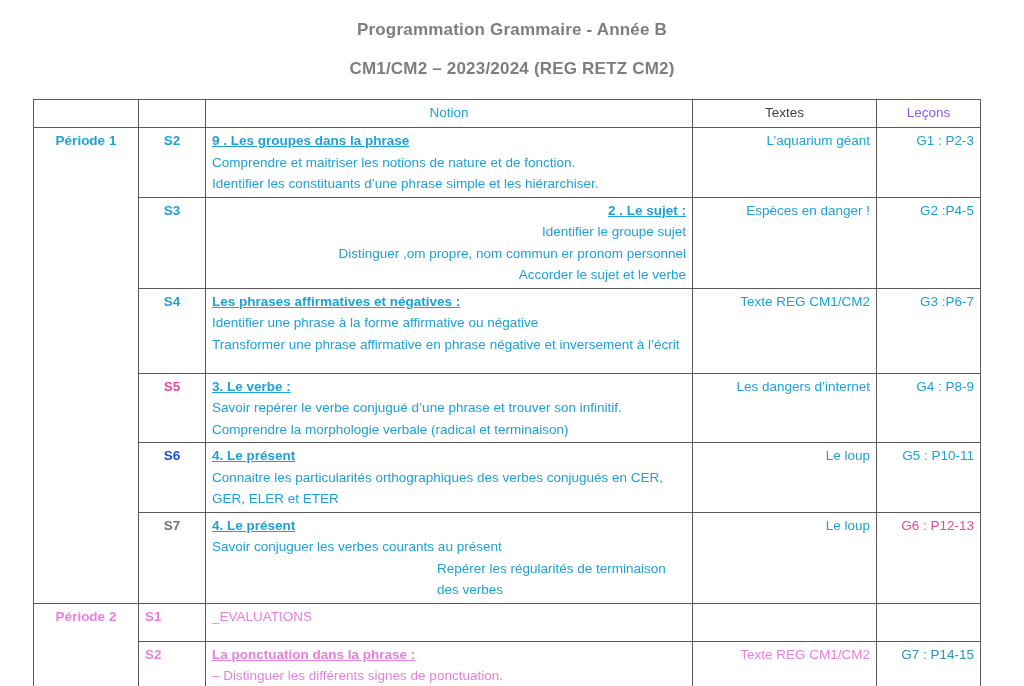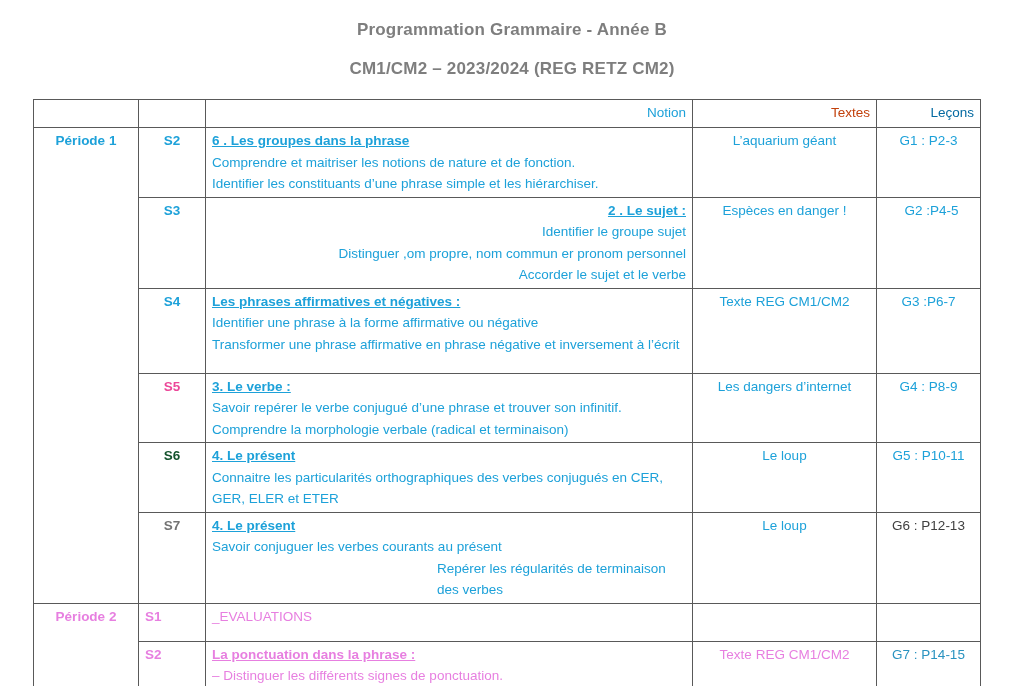--- a/index.html
+++ b/index.html
@@ -18,30 +18,30 @@
   table.prog{
     position:absolute;left:33px;top:99px;width:947px;
     border-collapse:collapse;table-layout:fixed;
   }
   table.prog th, table.prog td{
     border:1px solid #595959;vertical-align:top;
     padding:2px 6px;font-size:13.5px;line-height:21.5px;
     overflow:hidden;
   }
   thead th{
-    height:23px;text-align:right;font-weight:normal;
+    height:23px;text-align:center;font-weight:normal;
   }
   td.period-cell{
     vertical-align:middle;text-align:center;font-weight:bold;font-size:16px;
   }
   td.week-cell{font-weight:bold;font-size:11.5px;padding-top:4px;line-height:14px;}
   .notion-title{font-weight:bold;text-decoration:underline;}
   .notion-title.plain{font-weight:normal;text-decoration:none;}
   .title-prefix{text-decoration:none;font-weight:normal;}
-  td.texte-cell, td.lecon-cell{text-align:center;vertical-align:middle;}
+  td.texte-cell, td.lecon-cell{text-align:right;vertical-align:middle;}
   td.valign-bottom{vertical-align:bottom;padding-bottom:7px;}
   td.valign-top{vertical-align:top;padding-top:13px;}
   .notion-line.indent{padding-left:225px;}
 </style>
 </head>
 <body>
 
 <div class="page">
   <div class="doc-title" style="color: rgb(126, 126, 126);">Programmation Grammaire - Année B</div>
   <div class="doc-subtitle" style="color: rgb(126, 126, 126);">CM1/CM2 – 2023/2024 (REG RETZ CM2)</div>
@@ -52,30 +52,30 @@
         <col style="width:67px">
         <col style="width:487px">
       <col style="width:184px">
         <col style="width:104px">
     </colgroup>
     <thead>
       <tr>
         <th style="border-color: rgb(89, 89, 89);"></th>
         <th style="border-color: rgb(89, 89, 89);"></th>
         <th class="hdr" style="color: rgb(29, 161, 217); border-color: rgb(89, 89, 89);">Notion</th>
-        <th class="hdr" style="color: #c2410c; border-color: rgb(89, 89, 89);">Textes</th>
-        <th class="hdr" style="color: #0369a1; border-color: rgb(89, 89, 89);">Leçons</th>
+        <th class="hdr" style="color: #404040; border-color: rgb(89, 89, 89);">Textes</th>
+        <th class="hdr" style="color: #8b5cf6; border-color: rgb(89, 89, 89);">Leçons</th>
       </tr>
     </thead>
     <tbody id="tbody">
         <tr style="height: 65px;">
           <td class="period-cell" rowspan="6" style="color: rgb(29, 161, 217); border-color: rgb(89, 89, 89);">Période 1</td>
           <td class="week-cell" style="color: rgb(29, 161, 217); text-align: center; border-color: rgb(89, 89, 89);">S2</td>
           <td class="notion-cell" style="color: rgb(29, 161, 217); border-color: rgb(89, 89, 89);">
-            <div class="notion-title">6 . Les groupes dans la phrase</div>
+            <div class="notion-title">9 . Les groupes dans la phrase</div>
             <div class="notion-line">Comprendre et maitriser les notions de nature et de fonction.</div>
             <div class="notion-line">Identifier les constituants d’une phrase simple et les hiérarchiser.</div>
           </td>
           <td class="texte-cell" style="color: rgb(29, 161, 217); border-color: rgb(89, 89, 89);">L’aquarium géant</td>
           <td class="lecon-cell" style="color: rgb(29, 161, 217); border-color: rgb(89, 89, 89);">G1 : P2-3</td>
         </tr>
         <tr style="height: 90px;">
           <td class="week-cell" style="color: rgb(29, 161, 217); text-align: center; border-color: rgb(89, 89, 89);">S3</td>
           <td class="notion-cell" style="color: rgb(29, 161, 217); border-color: rgb(89, 89, 89); text-align: right;">
             <div class="notion-title">2 . Le sujet :</div>
@@ -100,37 +100,37 @@
           <td class="week-cell" style="color: #ec4899; text-align: center; border-color: rgb(89, 89, 89);">S5</td>
           <td class="notion-cell" style="color: rgb(29, 161, 217); border-color: rgb(89, 89, 89);">
             <div class="notion-title">3. Le verbe :</div>
             <div class="notion-line">Savoir repérer le verbe conjugué d’une phrase et trouver son infinitif.</div>
             <div class="notion-line">Comprendre la morphologie verbale (radical et terminaison)</div>
           </td>
           <td class="texte-cell" style="color: rgb(29, 161, 217); border-color: rgb(89, 89, 89);">Les dangers d’internet</td>
           <td class="lecon-cell" style="color: rgb(29, 161, 217); border-color: rgb(89, 89, 89);">G4 : P8-9</td>
         </tr>
         <tr style="height: 66px;">
-          <td class="week-cell" style="color: #14532d; text-align: center; border-color: rgb(89, 89, 89);">S6</td>
+          <td class="week-cell" style="color: #1d4ed8; text-align: center; border-color: rgb(89, 89, 89);">S6</td>
           <td class="notion-cell" style="color: rgb(29, 161, 217); border-color: rgb(89, 89, 89);">
             <div class="notion-title">4. Le présent</div>
             <div class="notion-line">Connaitre les particularités orthographiques des verbes conjugués en CER, GER, ELER et ETER</div>
           </td>
           <td class="texte-cell" style="color: rgb(29, 161, 217); border-color: rgb(89, 89, 89);">Le loup</td>
           <td class="lecon-cell" style="color: rgb(29, 161, 217); border-color: rgb(89, 89, 89);">G5 : P10-11</td>
         </tr>
         <tr style="height: 64px;">
           <td class="week-cell" style="color: #737373; text-align: center; border-color: rgb(89, 89, 89);">S7</td>
           <td class="notion-cell" style="color: rgb(29, 161, 217); border-color: rgb(89, 89, 89);">
             <div class="notion-title">4. Le présent</div>
             <div class="notion-line">Savoir conjuguer les verbes courants au présent</div>
             <div class="notion-line indent">Repérer les régularités de terminaison des verbes</div>
           </td>
           <td class="texte-cell" style="color: rgb(29, 161, 217); border-color: rgb(89, 89, 89);">Le loup</td>
-          <td class="lecon-cell" style="color: #404040; border-color: rgb(89, 89, 89); margin-top: 12px;">G6 : P12-13</td>
+          <td class="lecon-cell" style="color: #ec4899; border-color: rgb(89, 89, 89); margin-top: 12px;">G6 : P12-13</td>
         </tr>
         <tr style="height: 38px;">
           <td class="period-cell" rowspan="2" style="color: rgb(231, 127, 224); border-color: rgb(89, 89, 89);">Période 2</td>
           <td class="week-cell" style="color: rgb(231, 127, 224); text-align: left; border-color: rgb(89, 89, 89);">S1</td>
           <td class="notion-cell" style="color: rgb(231, 127, 224); border-color: rgb(89, 89, 89);">
             <div class="notion-title plain"><span class="title-prefix">_</span>EVALUATIONS</div>
           </td>
           <td class="texte-cell" style="color: rgb(231, 127, 224); border-color: rgb(89, 89, 89);"></td>
           <td class="lecon-cell" style="color: rgb(29, 161, 217); border-color: rgb(89, 89, 89);"></td>
         </tr>

